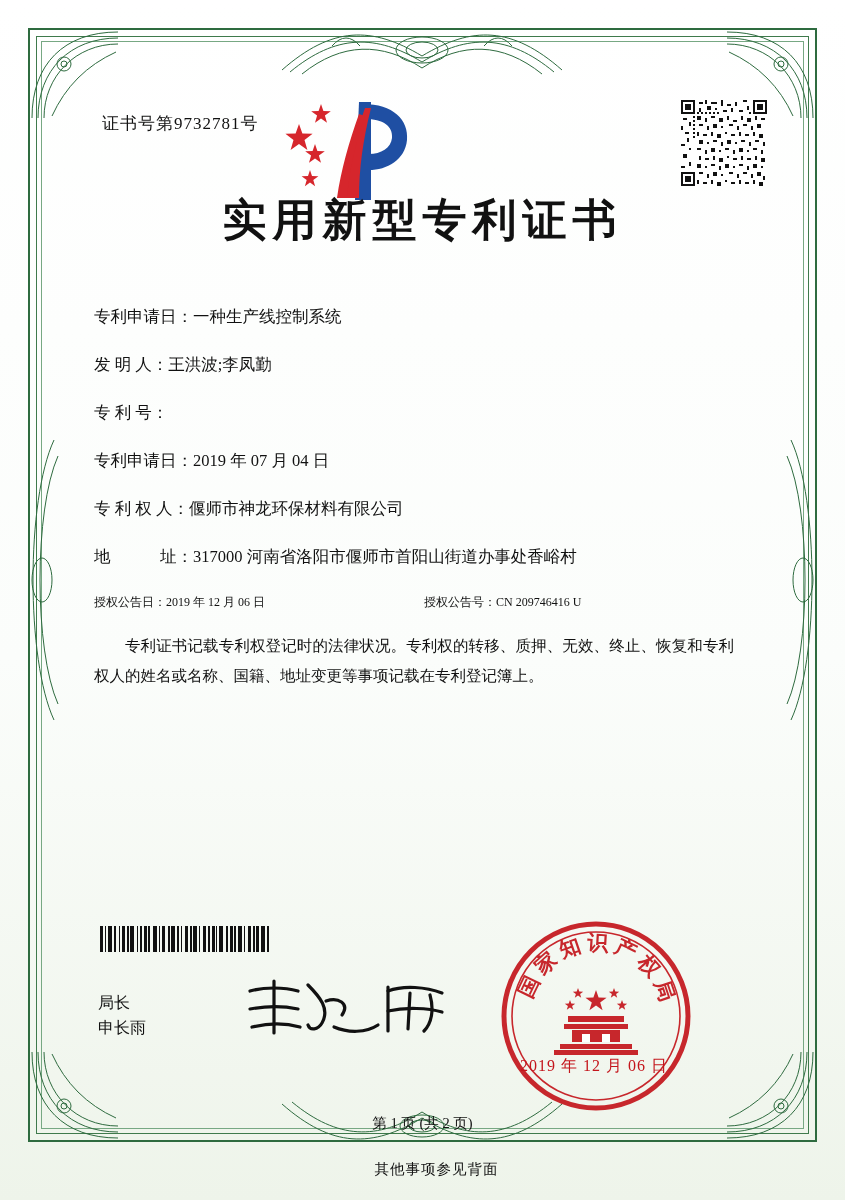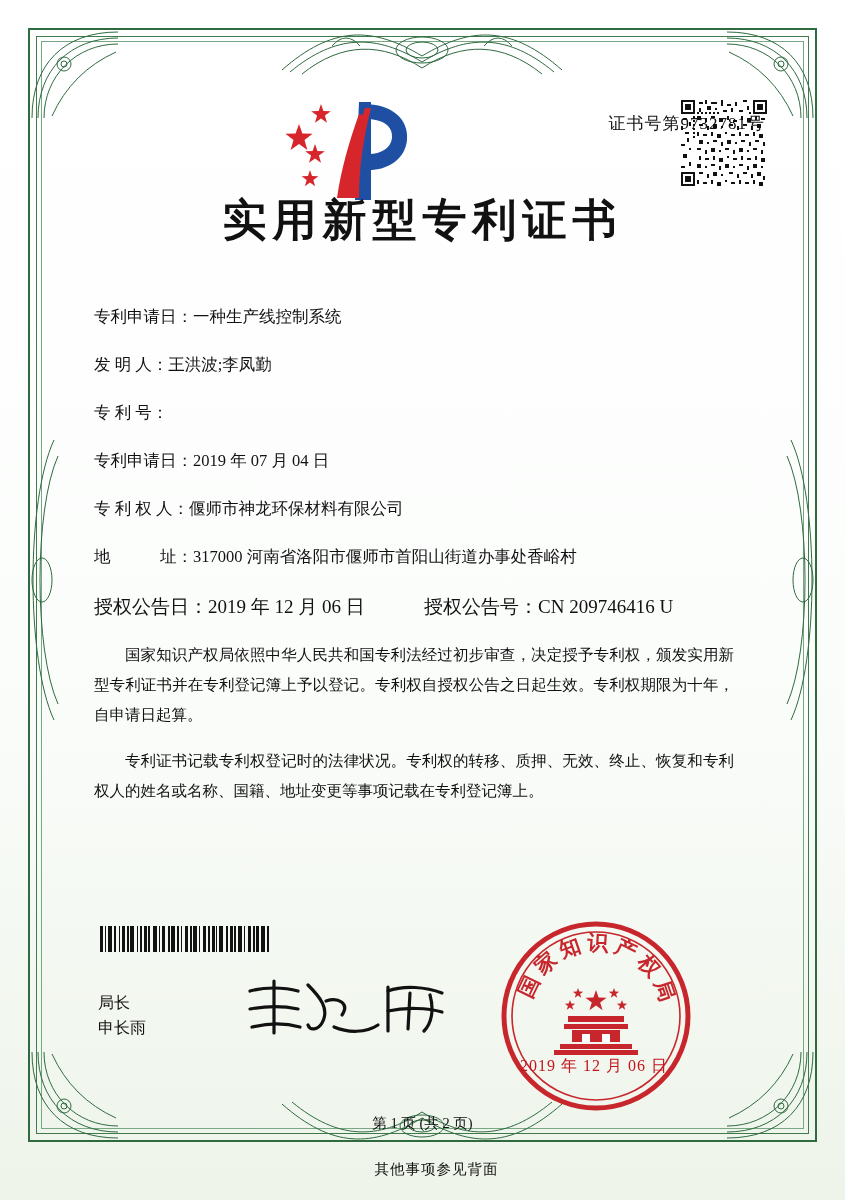--- a/index.html
+++ b/index.html
@@ -66,21 +66,20 @@
     top: 90px;
     width: 685px;
   }
 
   .cert-no {
     font-size: 17px;
     letter-spacing: 1px;
     color: #111;
     margin: 22px 0 0 22px;
     font-family: "Liberation Serif", serif;
-    text-align: right;
   }
 
   .logo {
     position: absolute;
     left: 285px;
     top: 96px;
     width: 140px;
     height: 110px;
   }
 
@@ -116,21 +115,21 @@
   .field .lbl {
     white-space: pre;
     flex: none;
   }
   .field .val {
     flex: 1 1 auto;
   }
   .field-row2 {
     display: flex;
     align-items: baseline;
-    font-size: 19px;
+    font-size: 12px;
     margin-bottom: 20px;
     color: #111;
   }
   .field-row2 .c1 { width: 330px; flex: none; }
   .field-row2 .c2 { flex: 1 1 auto; }
 
   .paras {
     margin: 18px 0 0 14px;
     width: 640px;
   }
@@ -525,21 +524,20 @@
           <span>授权公告日：</span><span>2019 年 12 月 06 日</span>
         </span>
         <span class="c2">
           <span>授权公告号：</span><span>CN 209746416 U</span>
         </span>
       </div>
 
     </div>
 
     <div class="paras">
-      <p class="para">国家知识产权局依照中华人民共和国专利法经过初步审查，决定授予专利权，颁发实用新型专利证书并在专利登记簿上予以登记。专利权自授权公告之日起生效。专利权期限为十年，自申请日起算。</p>
       <p class="para">专利证书记载专利权登记时的法律状况。专利权的转移、质押、无效、终止、恢复和专利权人的姓名或名称、国籍、地址变更等事项记载在专利登记簿上。</p>
     </div>
 
   </div>
 
   <div class="barcode">
     <i style="width:3px"></i>
       <i style="width:2px;background:transparent"></i>
     <i style="width:1px"></i>
       <i style="width:2px;background:transparent"></i>

